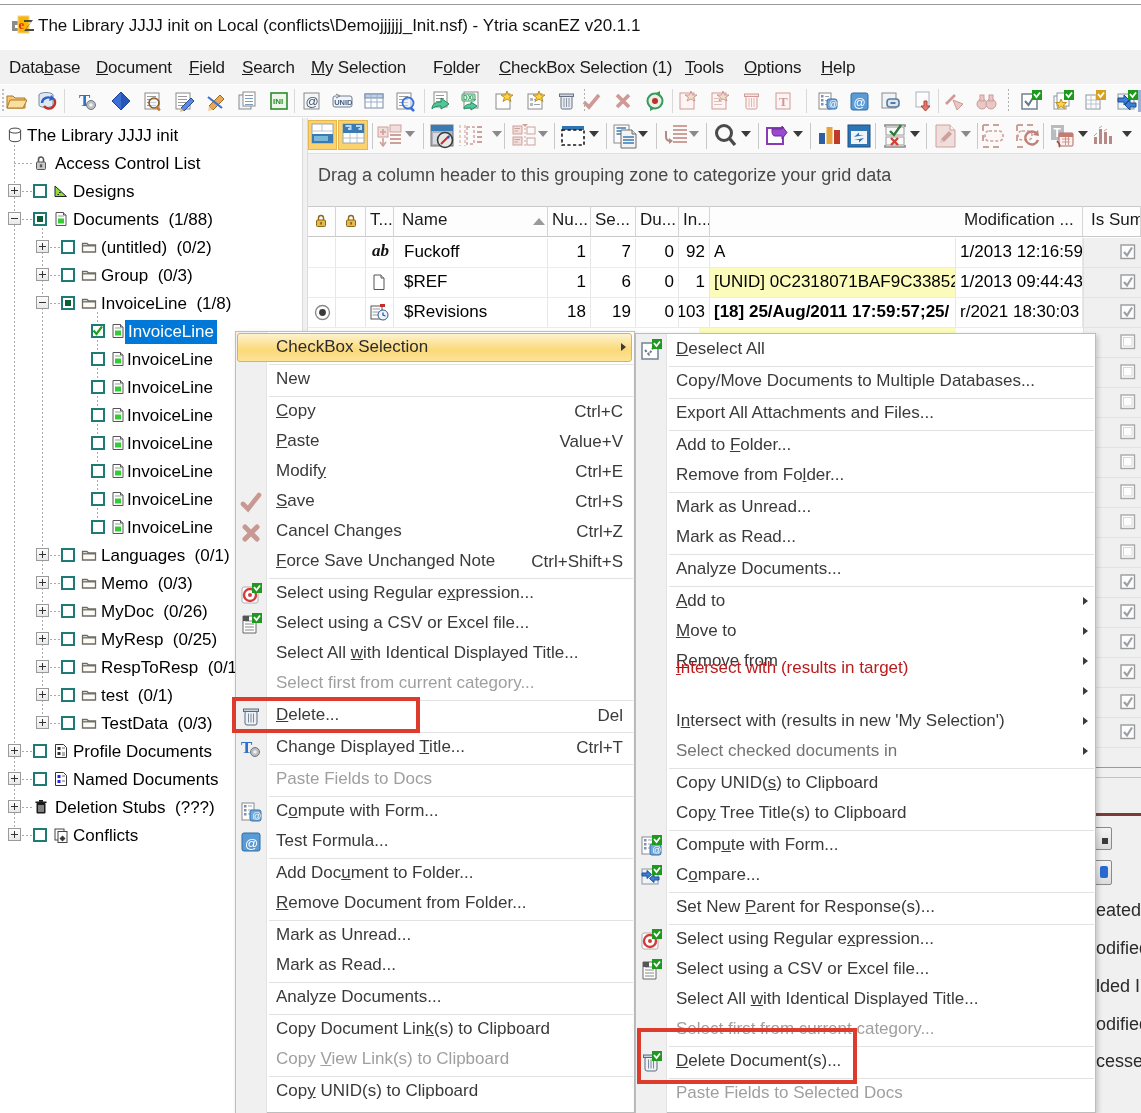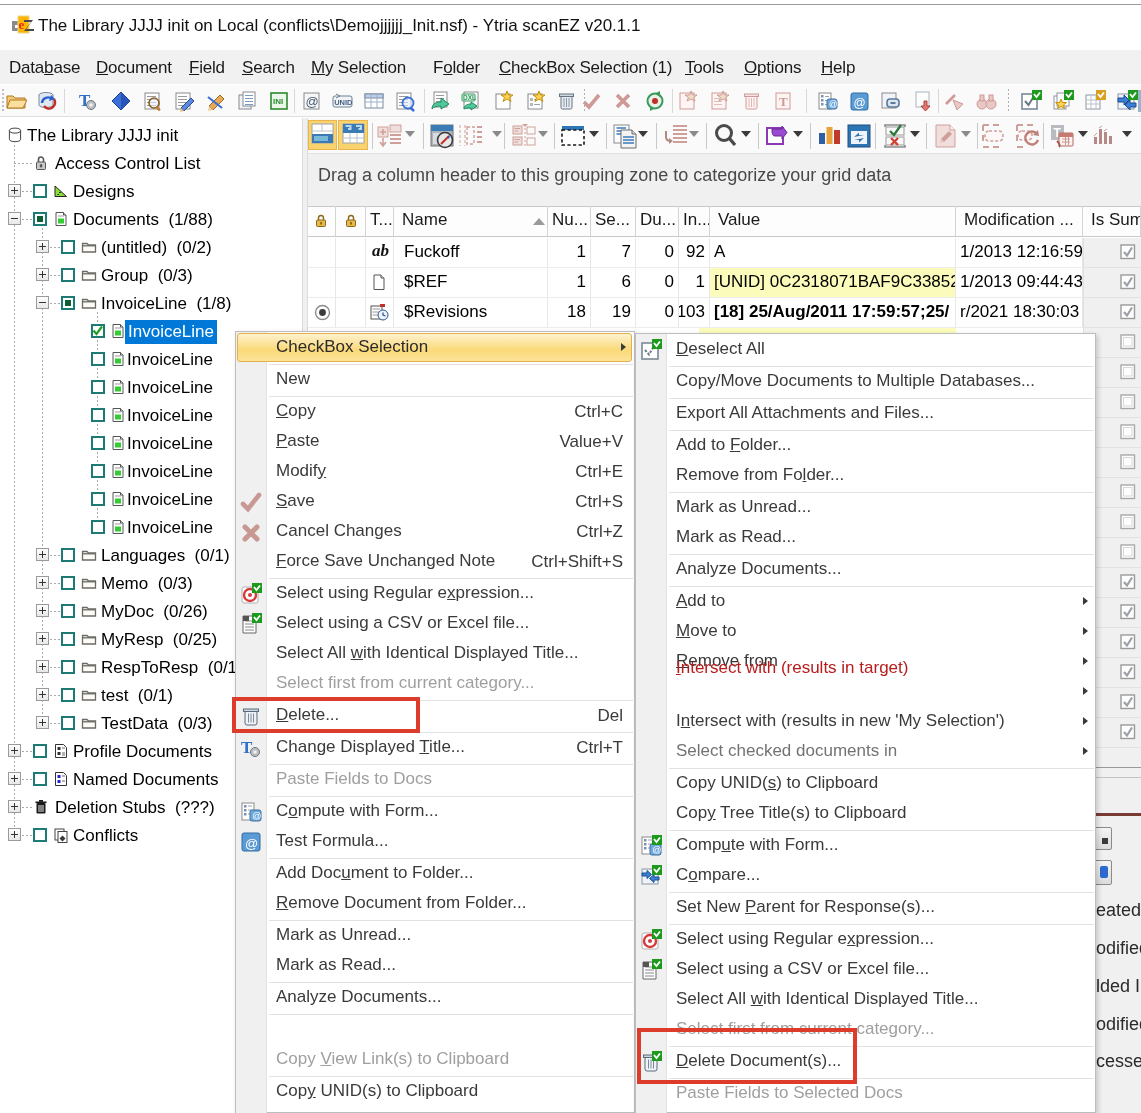--- a/index.html
+++ b/index.html
@@ -662,23 +662,20 @@
       </div>
       <div class="hcell" style="left:283px;width:45px">
         <span class="hct" style="left:4px">Se...</span>
       </div>
       <div class="hcell" style="left:328px;width:43px">
         <span class="hct" style="left:4px">Du...</span>
       </div>
       <div class="hcell" style="left:371px;width:31px">
         <span class="hct" style="left:4px">In...</span>
       </div>
-      <div class="hcell" style="left:402px;width:246px">
-        <span class="hct">Value</span>
-      </div>
       <div class="hcell" style="left:648px;width:127px">
         <span class="hct">Modification ...</span>
       </div>
       <div class="hcell" style="left:775px;width:58px">
         <span class="hct">Is Sum...</span>
       </div>
     </div>
     <div class="abs" style="left:314px;top:214px"><svg width="14" height="14" viewBox="0 0 14 14">
         <rect x="2.5" y="6" width="9" height="6.5" rx="1" fill="#e8b84a" stroke="#8a6a1a"></rect>
         <path d="M4.5 6 L4.5 4 A2.5 2.5 0 0 1 9.5 4 L9.5 6" fill="none" stroke="#8a6a1a" stroke-width="1.4"></path>
@@ -977,20 +974,21 @@
     <div class="abs" style="left:276px;top:831px;font-size:17px;color:#3a3a3a;white-space:nowrap">Test Formula...</div>
     <div class="abs" style="left:240px;top:831px;width:22px;height:22px"><svg width="22" height="22" viewBox="0 0 22 22">
         <rect x="2" y="2" width="18" height="18" rx="2" fill="#5b9bd5" stroke="#2e6da4"></rect>
         <text x="5" y="16.5" font-size="13" fill="#fff">@</text>
       </svg></div>
     <div class="abs" style="left:276px;top:863px;font-size:17px;color:#3a3a3a;white-space:nowrap">Add Doc<u>u</u>ment to Folder...</div>
     <div class="abs" style="left:276px;top:893px;font-size:17px;color:#3a3a3a;white-space:nowrap"><u>R</u>emove Document from Folder...</div>
     <div class="abs" style="left:276px;top:925px;font-size:17px;color:#3a3a3a;white-space:nowrap">Mark as Unread...</div>
     <div class="abs" style="left:276px;top:955px;font-size:17px;color:#3a3a3a;white-space:nowrap">Mark as Read...</div>
     <div class="abs" style="left:276px;top:987px;font-size:17px;color:#3a3a3a;white-space:nowrap">Analyze Documents...</div>
+    <div class="abs" style="left:276px;top:1019px;font-size:17px;color:#3a3a3a;white-space:nowrap">Copy Document Lin<u>k</u>(s) to Clipboard</div>
     <div class="abs" style="left:276px;top:1049px;font-size:17px;color:#9f9f9f;white-space:nowrap">Copy <u>V</u>iew Link(s) to Clipboard</div>
     <div class="abs" style="left:276px;top:1081px;font-size:17px;color:#3a3a3a;white-space:nowrap">Cop<u>y</u> UNID(s) to Clipboard</div>
     <div class="abs" style="left:635px;top:333px;width:461px;height:780px;background:#fff;border:1px solid #bdbdbd;box-shadow:2px 2px 5px rgba(0,0,0,.18)"></div>
     <div class="abs" style="left:636px;top:334px;width:31px;height:779px;background:#f0f0f0;border-right:1px solid #e3e3e3"></div>
     <div class="abs" style="left:669px;top:366px;width:425px;height:1px;background:#e2e2e2"></div>
     <div class="abs" style="left:669px;top:398px;width:425px;height:1px;background:#e2e2e2"></div>
     <div class="abs" style="left:669px;top:430px;width:425px;height:1px;background:#e2e2e2"></div>
     <div class="abs" style="left:669px;top:492px;width:425px;height:1px;background:#e2e2e2"></div>
     <div class="abs" style="left:669px;top:554px;width:425px;height:1px;background:#e2e2e2"></div>
     <div class="abs" style="left:669px;top:586px;width:425px;height:1px;background:#e2e2e2"></div>

